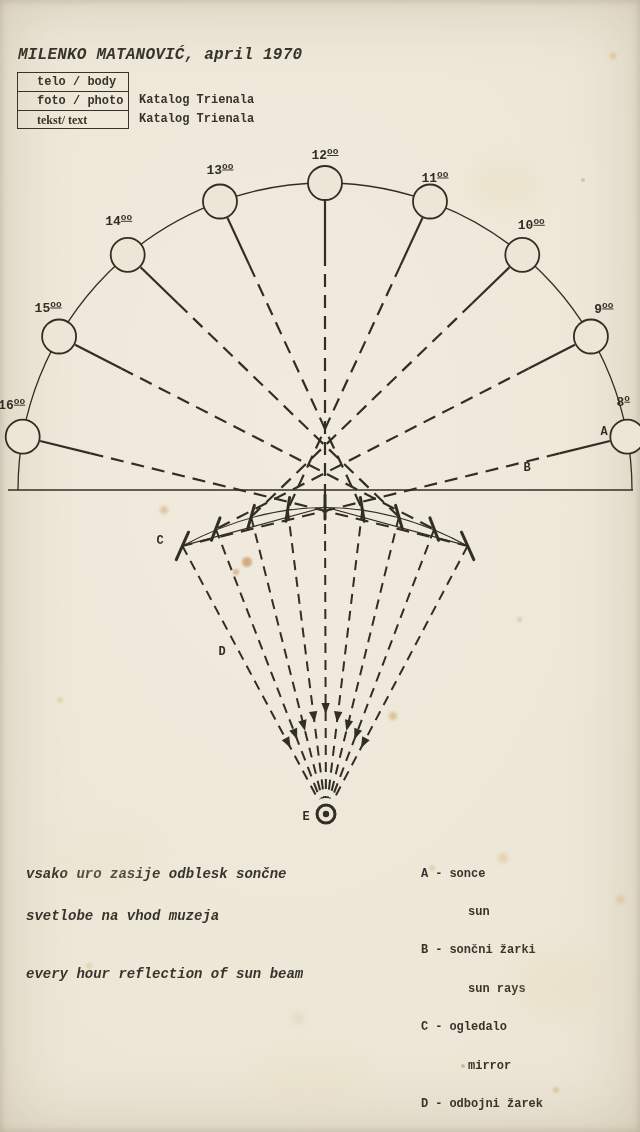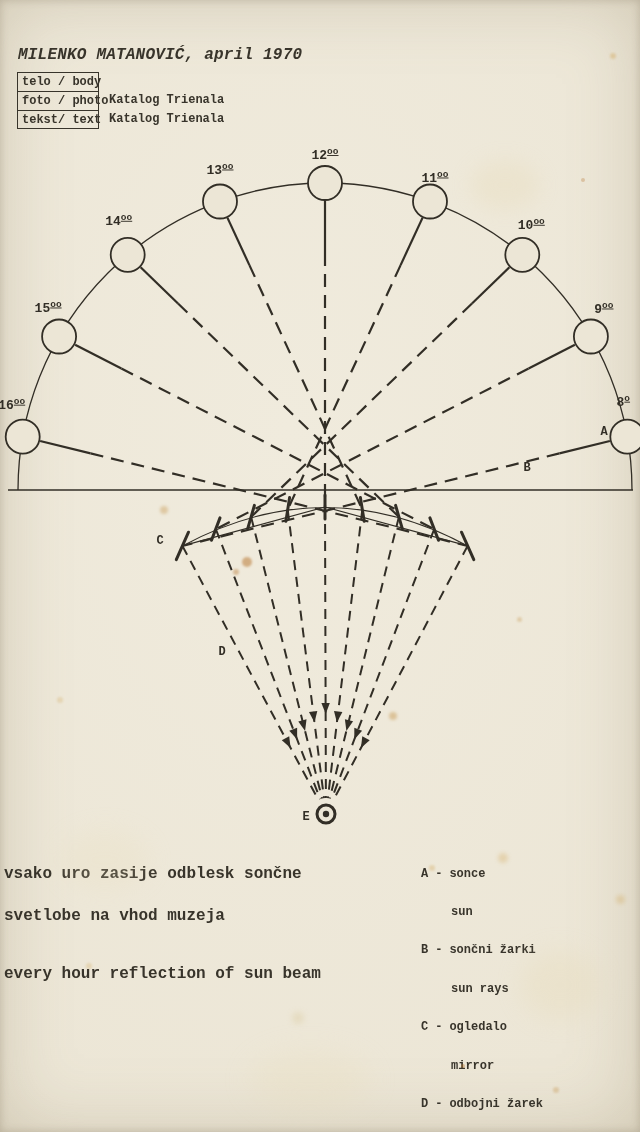--- a/index.html
+++ b/index.html
@@ -12,34 +12,34 @@
     color:#38342b;
   }
   .page-title{
     position:absolute;left:18px;top:46px;
     font-size:16px;font-weight:700;letter-spacing:.2px;white-space:pre;font-style:italic;
   }
   
   .credits{position:absolute;left:17px;top:72px;}
   .credit-row{display:flex;align-items:stretch;height:19px;}
   .credit-label{
-    width:82px;box-sizing:border-box;border:1.6px solid #38342b;border-bottom:none;
-    font-size:12px;font-weight:700;padding:2px 0 0 4px;white-space:pre;
+    width:112px;box-sizing:border-box;border:1.6px solid #38342b;border-bottom:none;
+    font-size:12px;font-weight:700;padding:2px 0 0 19px;white-space:pre;
   }
-  .credit-row:last-child .credit-label{border-bottom:1.6px solid #38342b;}
+  .credit-row:last-child .credit-label{border-bottom:1.6px solid #38342b;font-family:Liberation Serif, serif;}
   .credit-value{font-size:12px;font-weight:700;padding:2px 0 0 10px;white-space:pre;}
   
   #diagram-svg{position:absolute;left:0;top:0;}
   
-  .caption{position:absolute;left:4px;top:839px;font-size:16px;font-weight:700;line-height:14px;white-space:pre;}
+  .caption{position:absolute;left:26px;top:839px;font-size:14px;font-weight:700;line-height:14px;white-space:pre;font-style:italic;}
   .caption .para2{margin-top:16px;}
   
   .legend{position:absolute;left:421px;top:842px;font-size:12px;font-weight:700;line-height:12.8px;white-space:pre;}
   .legend .sep{margin:0 7px;}
-  .legend .tr{margin-left:30px;}
+  .legend .tr{margin-left:47px;}
   
   .stain{position:absolute;border-radius:50%;pointer-events:none;}
 </style>
 </head>
 <body>
 
 <div class="page-title">MILENKO MATANOVIĆ, april 1970</div>
 
 <div class="credits">
   <div class="credit-row">

